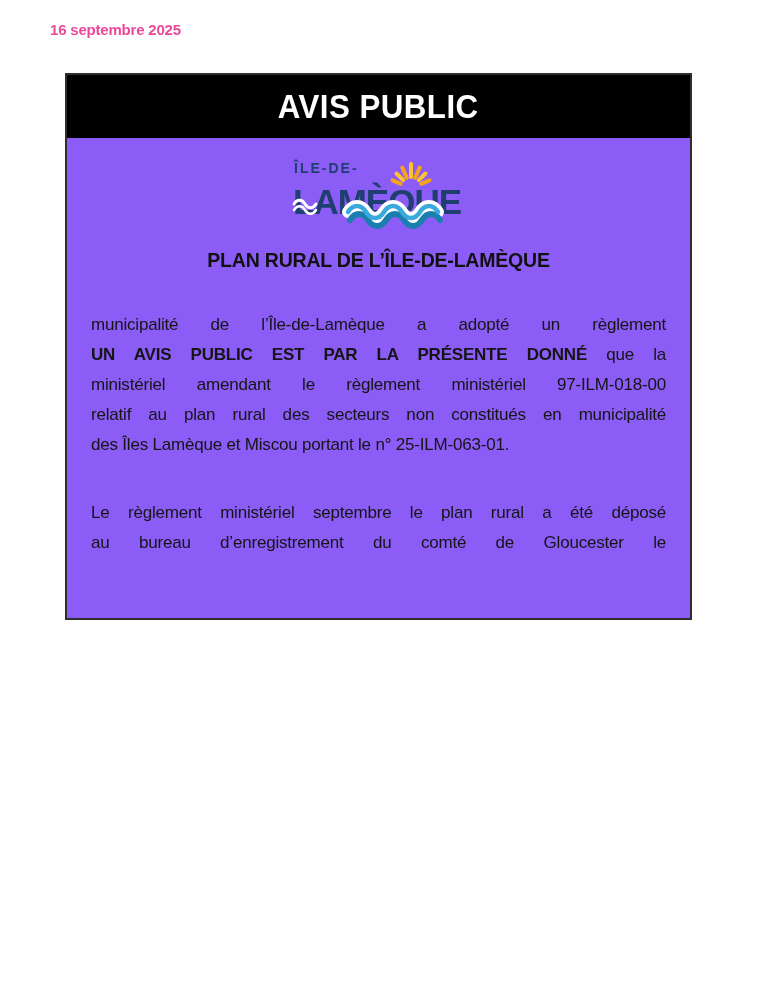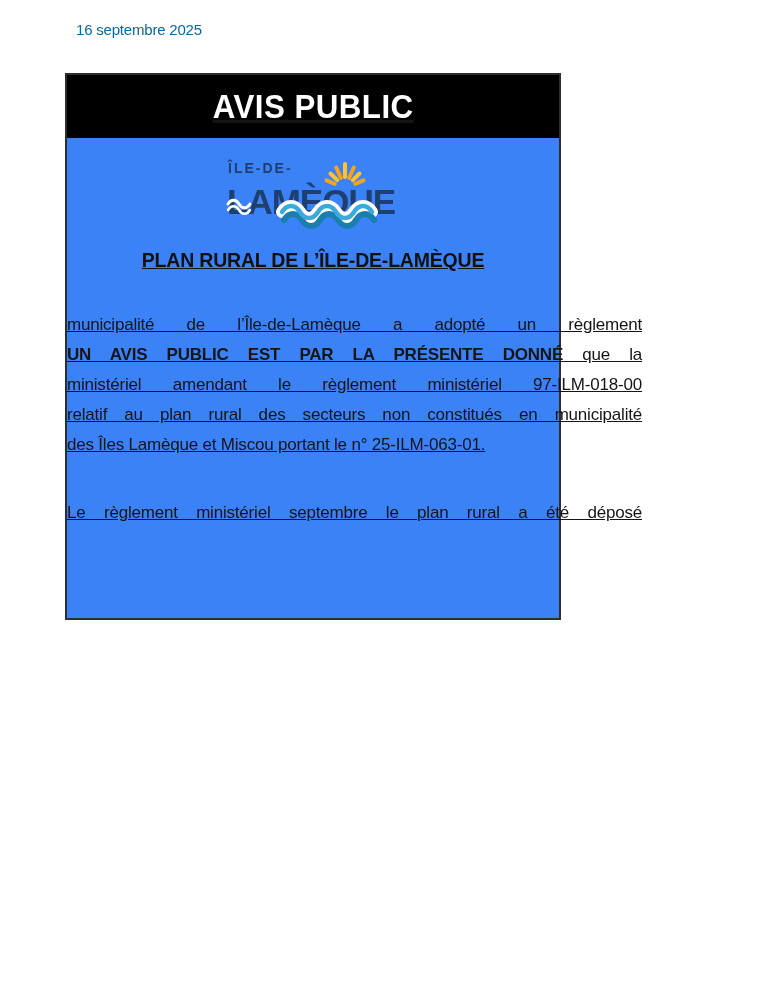--- a/index.html
+++ b/index.html
@@ -1,24 +1,24 @@
 <!DOCTYPE html>
 <html><head>
 <meta charset="utf-8">
 <style>
   * { margin:0; padding:0; box-sizing:border-box; }
   html,body { width:768px; height:994px; background:#ffffff;
     font-family:"Liberation Sans", sans-serif; color:#151515; }
   .page { position:relative; width:768px; height:994px; overflow:hidden; }
 
   .date { position:absolute; left:50px; top:21px;
-    font-size:15px; font-weight:normal; color:#0369a1; letter-spacing:-0.2px;margin-left:26px; }
+    font-size:15px; font-weight:bold; color:#ec4899; letter-spacing:-0.2px; }
 
-  .notice-box { position:absolute; left:65px; top:73px; width:496px; min-height:547px;
-    border:2px solid #2e2e2e; background:#3b82f6;text-decoration:underline; }
+  .notice-box { position:absolute; left:65px; top:73px; width:627px; min-height:547px;
+    border:2px solid #2e2e2e; background:#8b5cf6; }
 
   .bar { height:63px; background:#000000; display:flex;
     align-items:center; justify-content:center; overflow:hidden; }
   .bar-text { color:#ffffff; font-size:34px; font-weight:bold;
     transform:scaleX(0.92); letter-spacing:0.5px; white-space:nowrap; }
 
   .logo-wrap { text-align:center; margin-top:20px; }
   .logo-wrap svg { display:inline-block; vertical-align:top; }
 
   .title { text-align:center; font-size:19.5px; font-weight:bold;
@@ -79,17 +79,18 @@
     <div class="para">
         <div class="tline just">municipalité de l’Île-de-Lamèque a adopté un règlement</div>
         <div class="tline just"><b>UN AVIS PUBLIC EST PAR LA PRÉSENTE DONNÉ</b> que la</div>
         <div class="tline just">ministériel amendant le règlement ministériel 97-ILM-018-00</div>
         <div class="tline just">relatif au plan rural des secteurs non constitués en municipalité</div>
         <div class="tline">des Îles Lamèque et Miscou portant le n° 25-ILM-063-01.</div>
       </div>
 
     <div class="para">
         <div class="tline just">Le règlement ministériel septembre le plan rural a été déposé</div>
+        <div class="tline just">au bureau d’enregistrement du comté de Gloucester le</div>
       </div>
 
     <div class="spacer-bottom"></div>
   </div>
 </div>
 
 </body></html>

